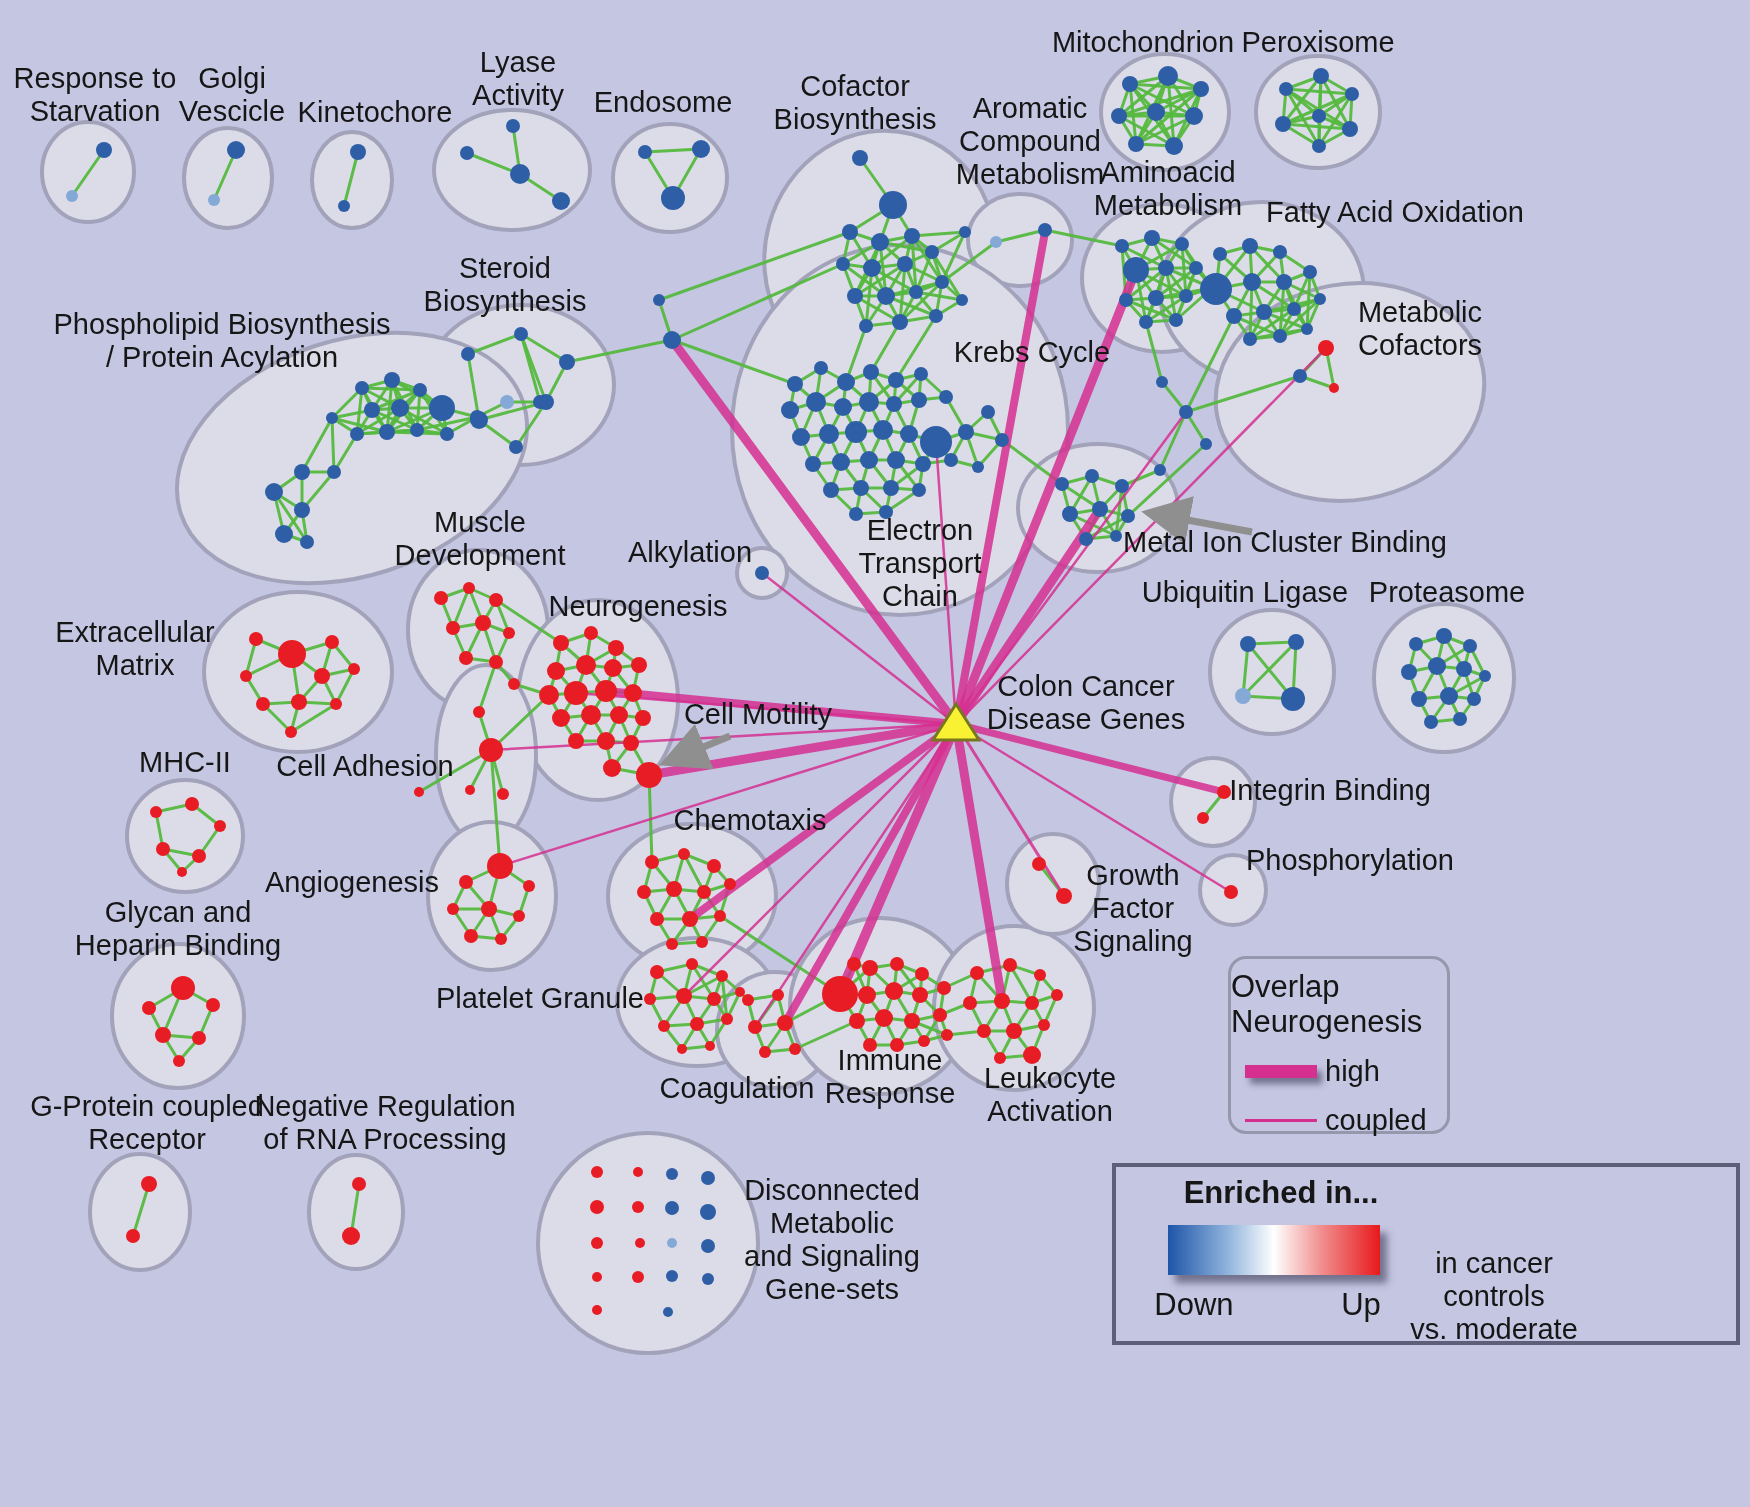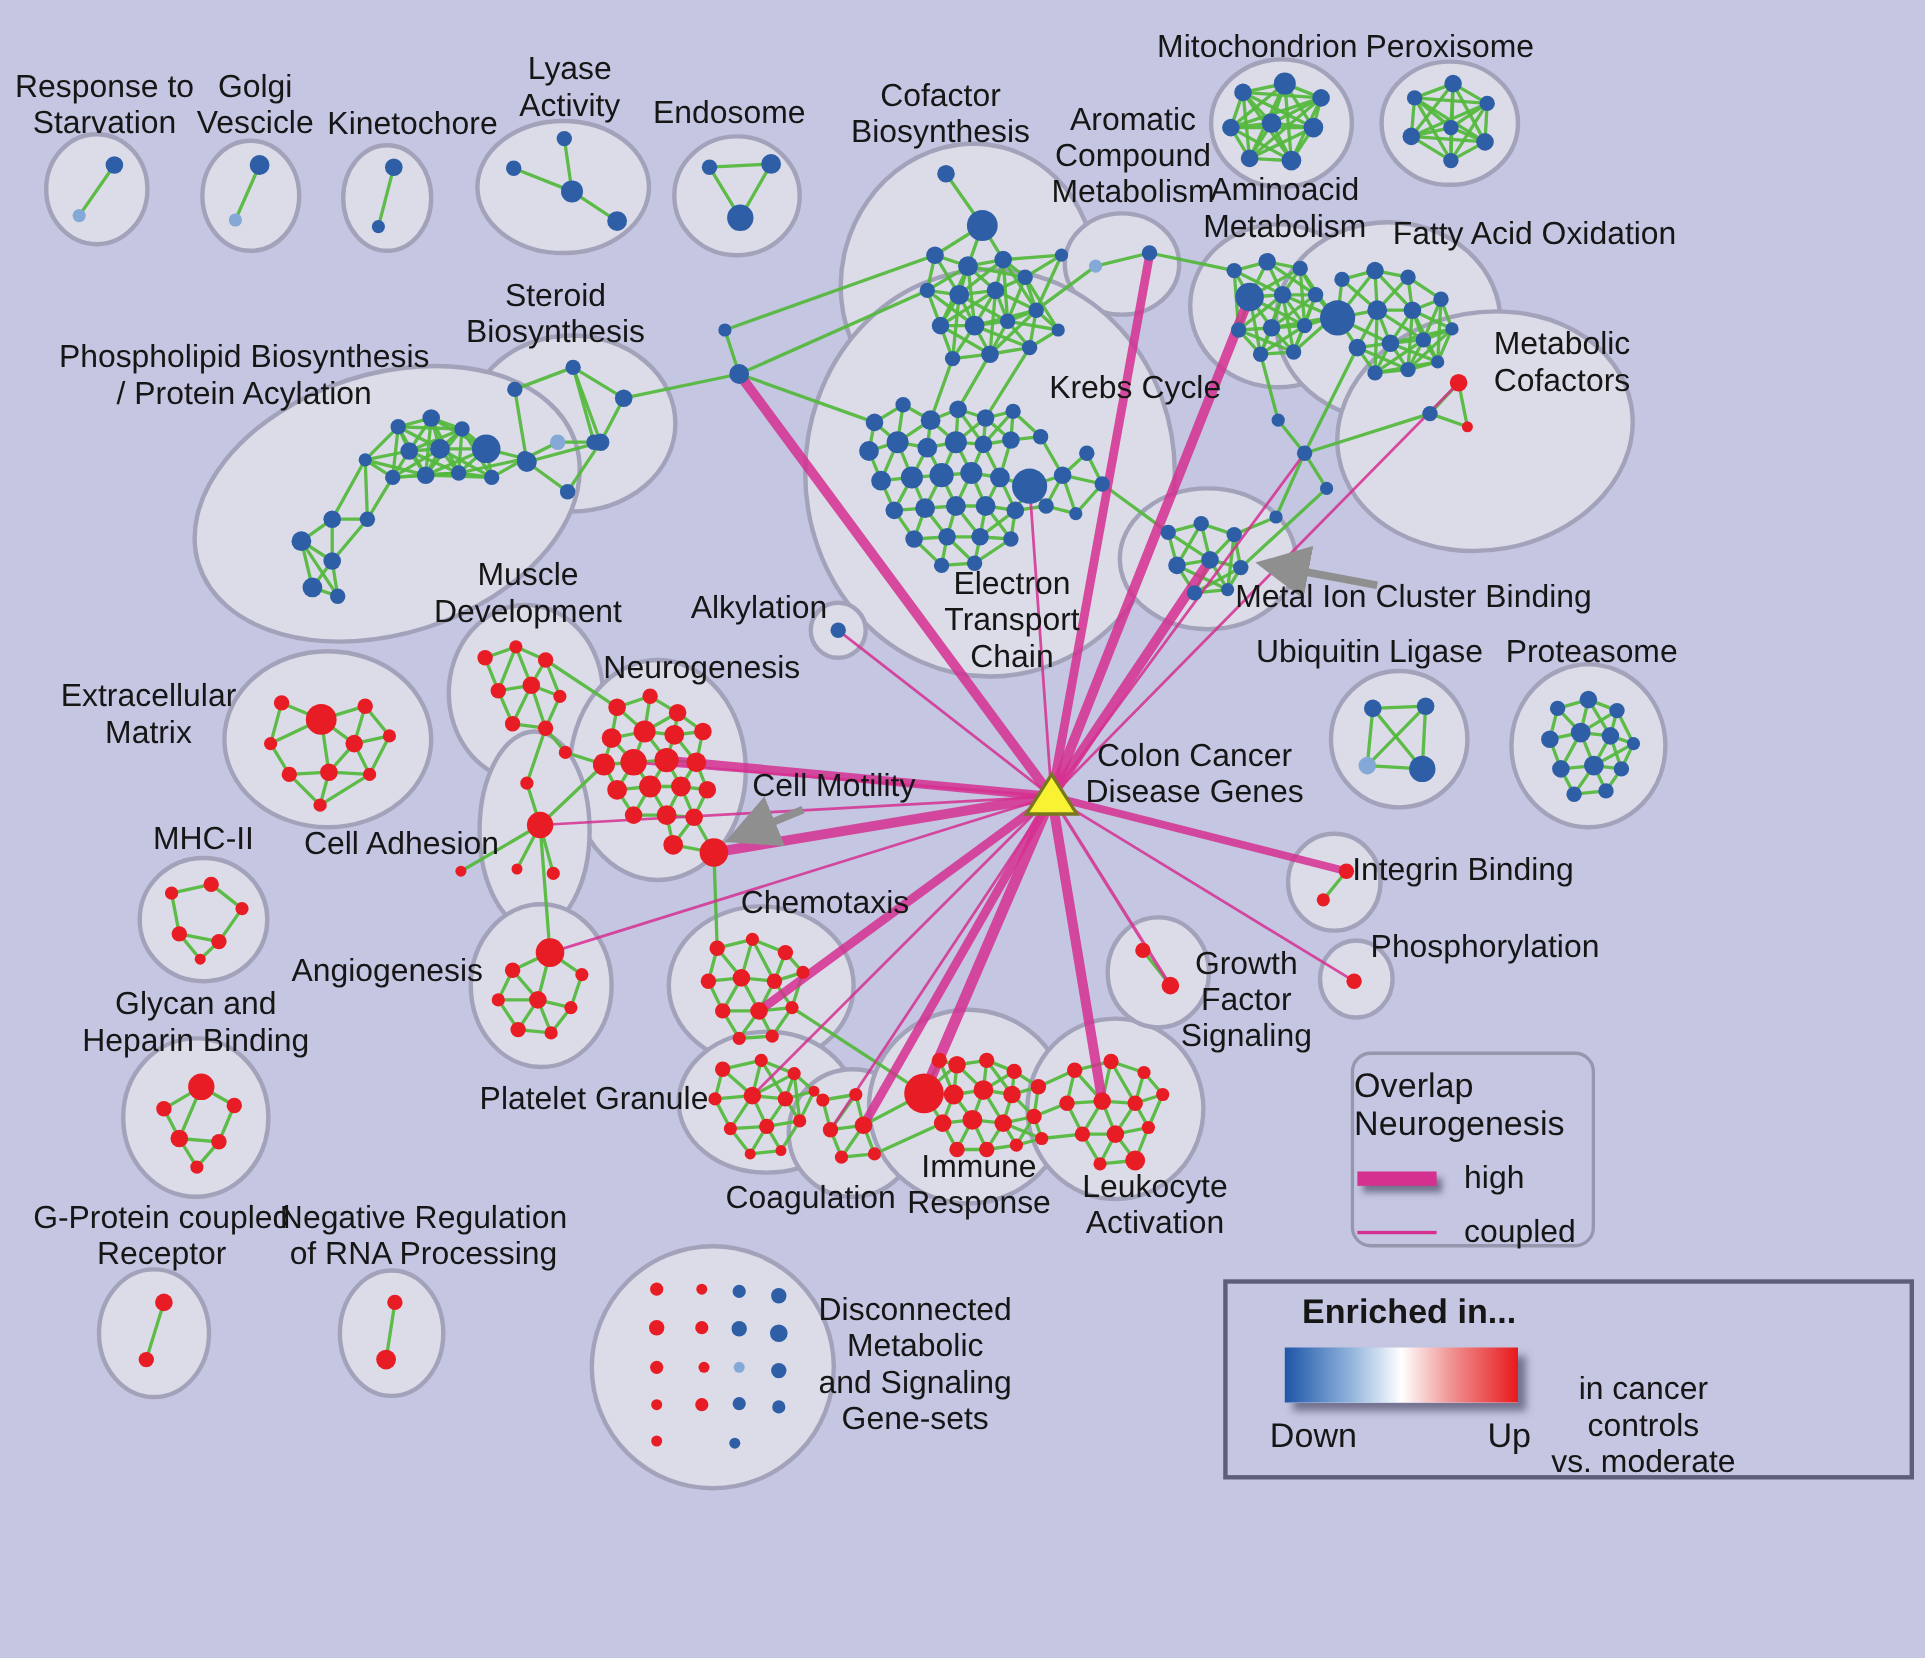--- a/index.html
+++ b/index.html
@@ -3,32 +3,32 @@
 <meta charset="utf-8">
 <style>
   body{margin:0;background:#c5c6e2;}
   .figure{position:relative;width:1750px;height:1507px;background:#c5c6e2;
           font-family:"Liberation Sans",sans-serif;color:#161616;overflow:hidden;}
   #network-svg{position:absolute;left:0;top:0;}
 
   .legend-overlap{position:absolute;left:1228px;top:956px;width:222px;height:178px;
     border:3px solid #9696ac;border-radius:18px;box-sizing:border-box;}
   .lo-title{margin-top:10px;text-align:left;font-size:31px;line-height:35px;}
-  .lo-row{display:flex;align-items:center;gap:25px;padding-left:3px;margin-top:16px;}
+  .lo-row{display:flex;align-items:center;gap:8px;padding-left:14px;margin-top:16px;}
   .swatch-high{width:72px;height:13px;flex:none;box-shadow:5px 6px 6px rgba(100,100,128,.85);}
   .swatch-moderate{width:72px;height:3px;flex:none;}
   .lo-label{font-size:29px;}
 
   .legend-enriched{position:absolute;left:1112px;top:1163px;width:628px;height:182px;
     border:4px solid #5e5e78;box-sizing:border-box;}
   .le-title{position:absolute;left:0;top:8px;width:330px;text-align:center;font-size:31px;font-weight:bold;}
   .le-bar{position:absolute;left:52px;top:58px;width:212px;height:50px;
     box-shadow:7px 8px 7px rgba(100,100,128,.85);}
   .le-down{position:absolute;left:28px;top:120px;width:100px;text-align:center;font-size:31px;}
-  .le-up{position:absolute;left:221px;top:120px;width:70px;text-align:center;font-size:31px;}
+  .le-up{position:absolute;left:210px;top:120px;width:70px;text-align:center;font-size:31px;}
   .le-note{position:absolute;left:288px;top:50px;width:180px;text-align:center;font-size:29px;line-height:33px;margin-top:30px;}
 </style>
 </head>
 <body style="background: rgb(197, 198, 226);">
 
 <div class="figure" style="background: rgb(197, 198, 226);">
 
   <svg id="network-svg" width="1750" height="1507" viewBox="0 0 1750 1507">
       <defs>
         <marker id="arrowhead" markerWidth="7" markerHeight="7" refX="5" refY="3.5" orient="auto">

